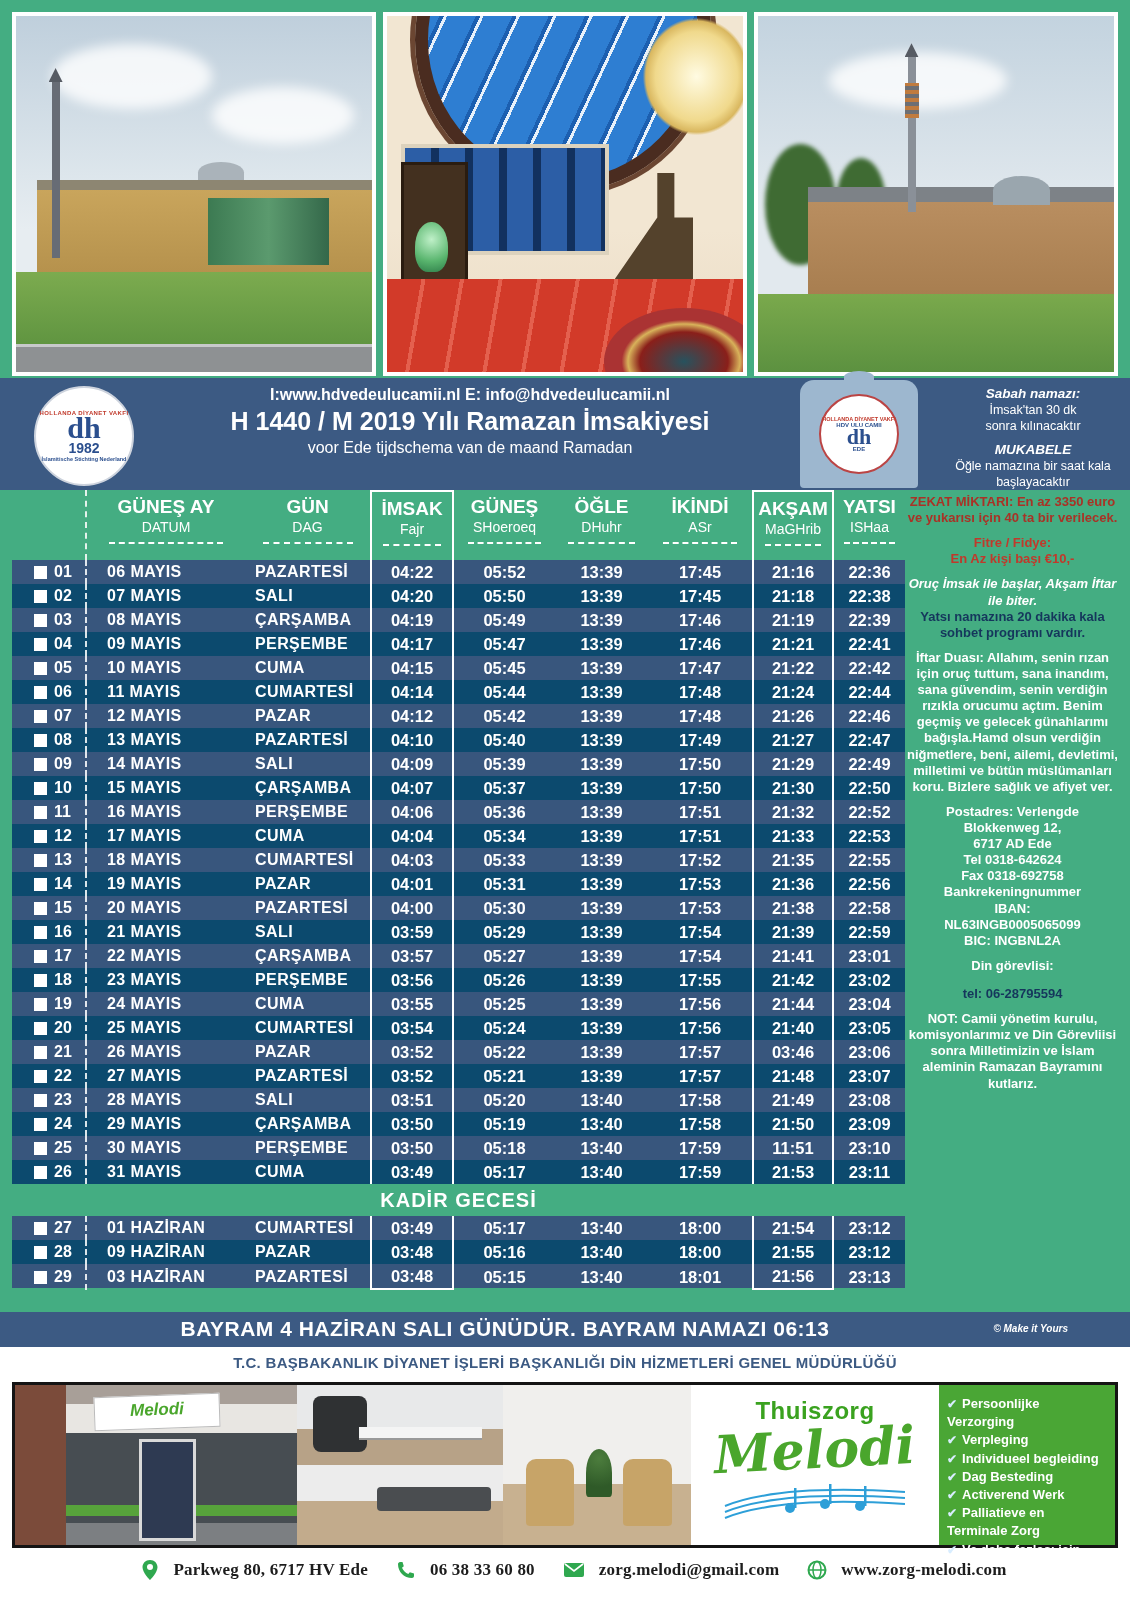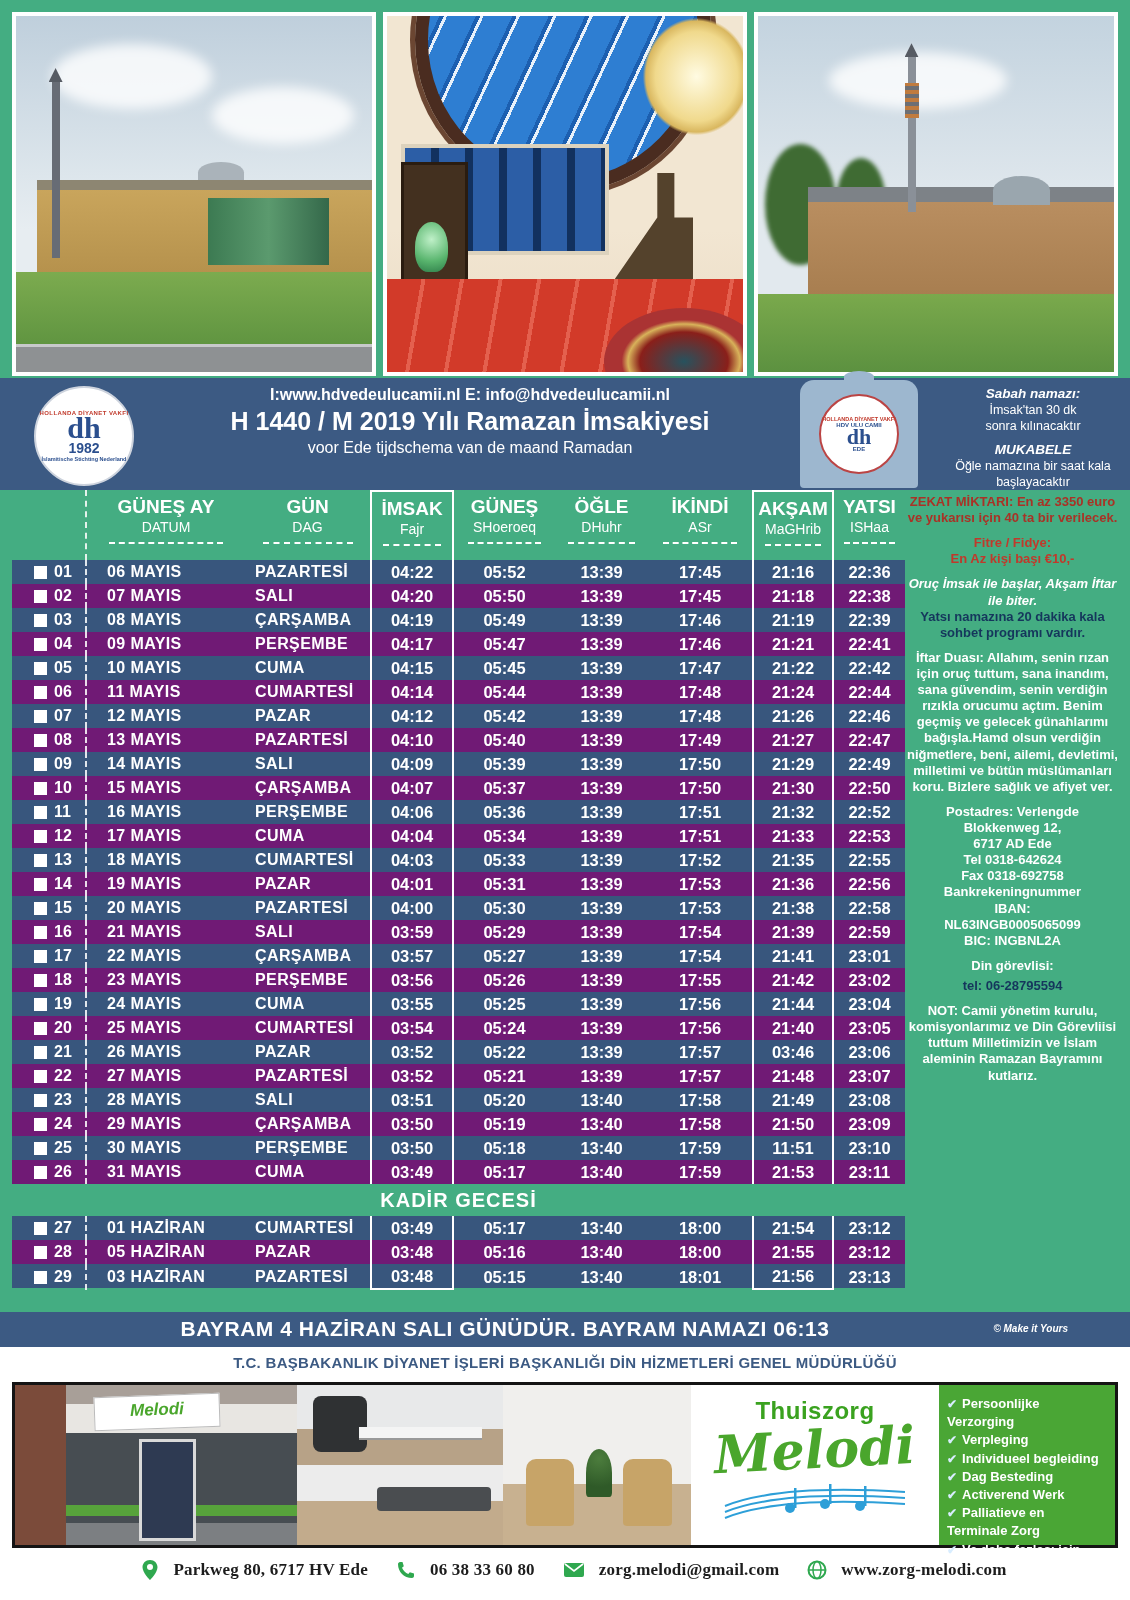--- a/index.html
+++ b/index.html
@@ -78,21 +78,21 @@
   .grid{display:grid;grid-template-columns:75px 158px 125px 84px 101px 93px 104px 82px 71px;}
   .thead{height:70px;align-items:start;color:#fff;}
   .hcell{text-align:center;padding-top:6px;}
   .hcell .lab{font-size:19px;font-weight:bold;display:block;}
   .hcell .sub{font-size:14px;display:block;margin-top:1px;}
   .hcell .dash{margin:5px auto 0;width:72%;border-bottom:2px dashed #fff;height:2px;}
   .hc-num{border-right:2px dashed rgba(255,255,255,.85);height:70px;}
   .boxedh{border:2px solid #fff;border-bottom:none;height:68px;}
   .row{height:24px;align-items:center;color:#fff;font-weight:bold;}
   .row.blue{background:#38567d;}
-  .row.green{background:#701a75;}
+  .row.green{background:#0c4a6e;}
   .c-num{display:flex;align-items:center;height:100%;padding-left:22px;gap:7px;
          border-right:2px dashed rgba(255,255,255,.85);box-sizing:border-box;font-size:16px;}
   .chk{width:13px;height:13px;background:#fff;flex:none;}
   .c-date{padding-left:20px;font-size:16px;letter-spacing:.4px;}
   .c-day{padding-left:10px;font-size:16px;letter-spacing:.4px;}
   .c-time{text-align:center;font-size:16.5px;}
   .boxcol{border-left:2px solid #fff;border-right:2px solid #fff;height:100%;line-height:24px;box-sizing:border-box;}
   .row.last .boxcol{border-bottom:2px solid #fff;}
   .kadir{height:32px;line-height:32px;text-align:center;color:#fff;font-weight:bold;font-size:20px;letter-spacing:1px;}
 
@@ -639,21 +639,21 @@
           <div class="c-time">13:40</div>
           <div class="c-time">18:00</div>
           <div class="c-time boxcol">21:54</div>
           <div class="c-time">23:12</div>
         </div>
         <div class="grid row green">
           <div class="c-num">
             <span class="chk"></span>
             <span>28</span>
           </div>
-          <div class="c-date">05 HAZİRAN</div>
+          <div class="c-date">09 HAZİRAN</div>
           <div class="c-day">PAZAR</div>
           <div class="c-time boxcol">03:48</div>
           <div class="c-time">05:16</div>
           <div class="c-time">13:40</div>
           <div class="c-time">18:00</div>
           <div class="c-time boxcol">21:55</div>
           <div class="c-time">23:12</div>
         </div>
         <div class="grid row blue last">
           <div class="c-num">
@@ -681,23 +681,23 @@
     <p class="s-white">İftar Duası: Allahım, senin rızan için oruç tuttum, sana inandım, sana güvendim, senin verdiğin rızıkla orucumu açtım. Benim geçmiş ve gelecek günahlarımı bağışla.Hamd olsun verdiğin niğmetlere, beni, ailemi, devletimi, milletimi ve bütün müslümanları koru. Bizlere sağlık ve afiyet ver.</p>
     <p class="s-white pre">Postadres: Verlengde
 Blokkenweg 12,
 6717 AD Ede
 Tel 0318-642624
 Fax 0318-692758
 Bankrekeningnummer
 IBAN:
 NL63INGB0005065099
 BIC: INGBNL2A</p>
-    <p class="s-white" style="margin-bottom:4px;">Din görevlisi:</p>
+    <p class="s-white" style="margin-bottom:12px;">Din görevlisi:</p>
     <p class="s-dark">tel: 06-28795594</p>
-    <p class="s-white">NOT: Camii yönetim kurulu, komisyonlarımız ve Din Görevliisi tuttum Milletimizin ve  İslam aleminin Ramazan Bayramını kutlarız.</p>
+    <p class="s-white">NOT: Camii yönetim kurulu, komisyonlarımız ve Din Görevliisi sonra Milletimizin ve  İslam aleminin Ramazan Bayramını kutlarız.</p>
   </div>
 
   <div class="bayram">
     <div class="txt">BAYRAM 4 HAZİRAN SALI GÜNÜDÜR.  BAYRAM NAMAZI  06:13</div>
     <div class="credit">© Make it Yours</div>
   </div>
 
   <div class="bottom">
     <div class="tc">T.C. BAŞBAKANLIK DİYANET İŞLERİ BAŞKANLIĞI DİN HİZMETLERİ GENEL MÜDÜRLÜĞÜ</div>
 

